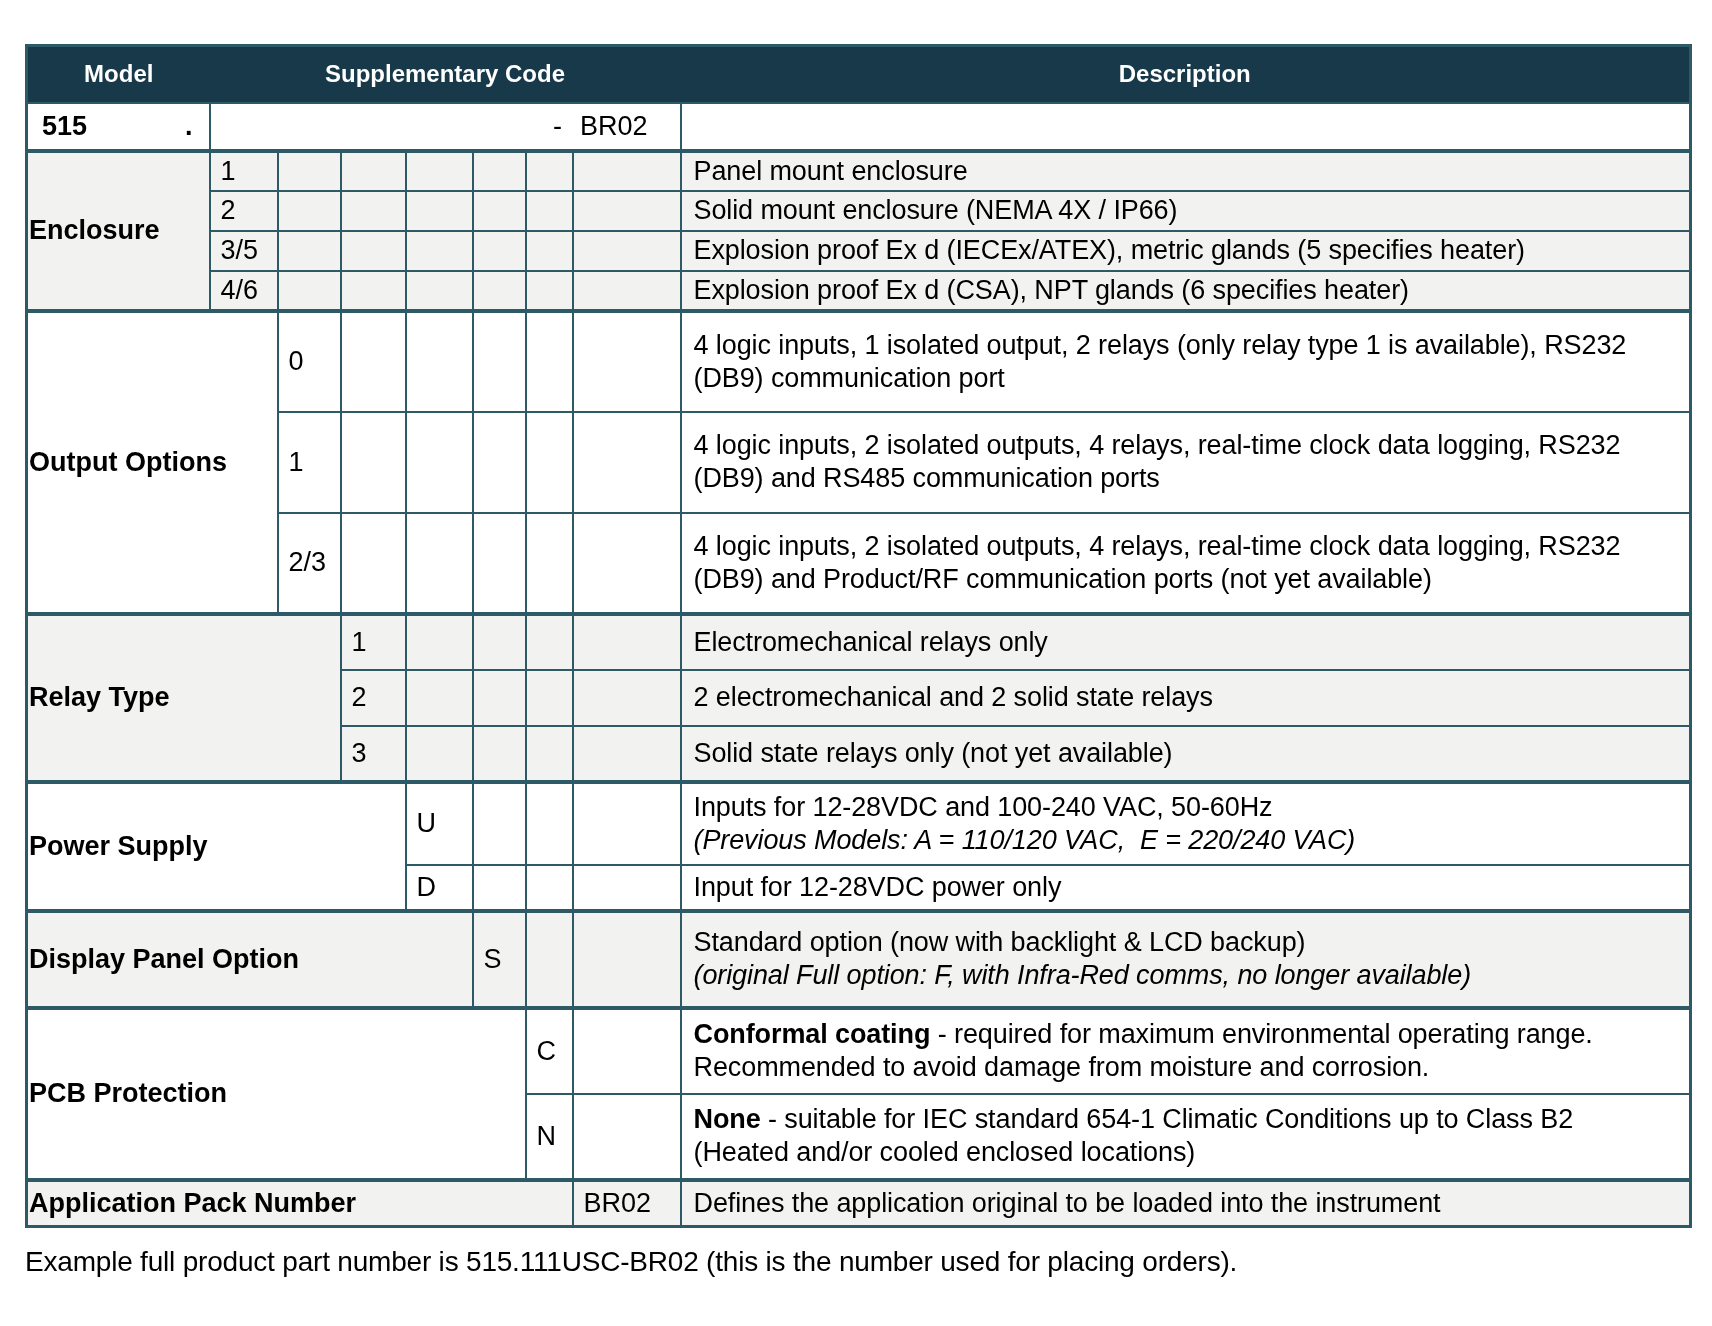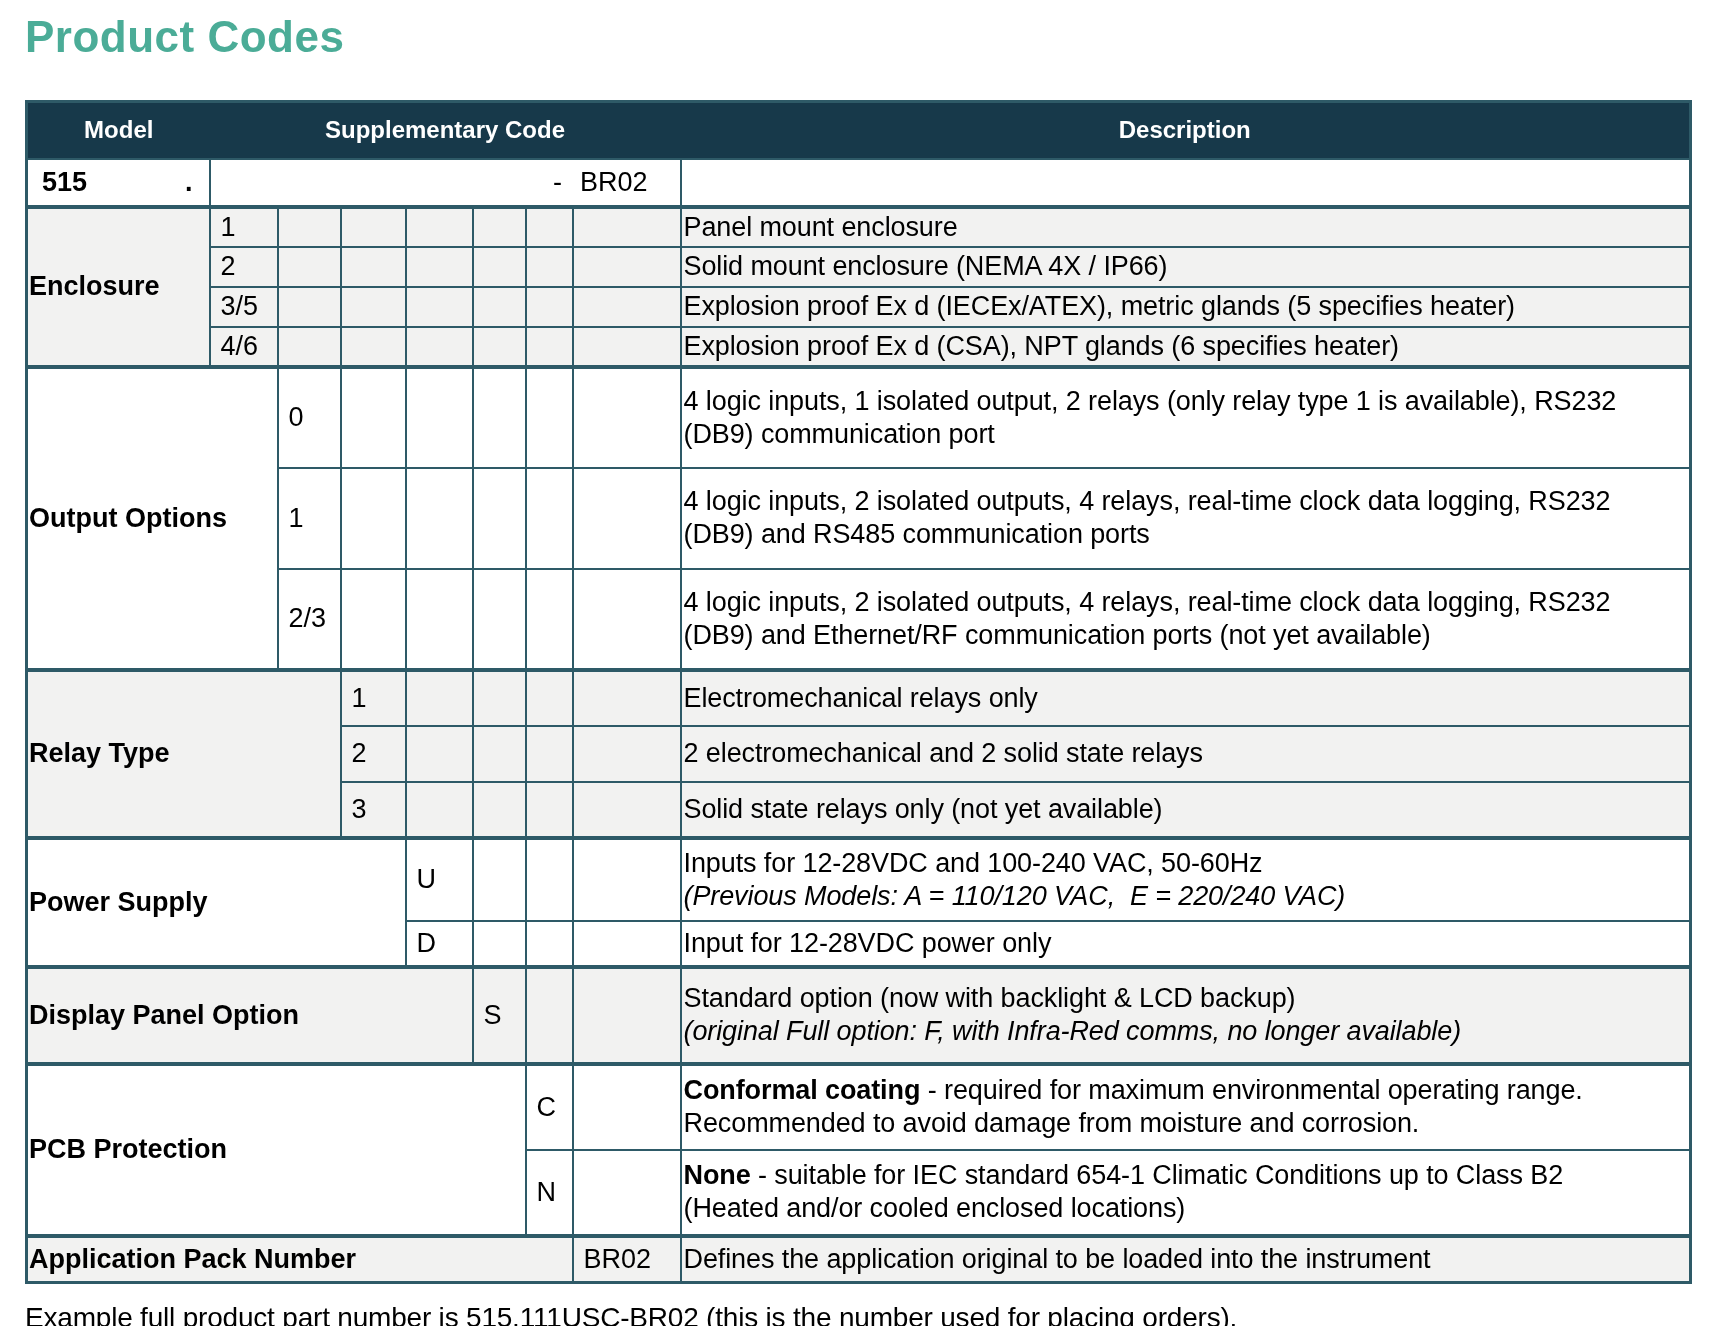--- a/index.html
+++ b/index.html
@@ -45,21 +45,21 @@
     color:var(--header-text);
     font-size:24px;
     font-weight:bold;
     text-align:center;
   }
   tr.st > td{border-top:4px solid var(--border);}
   .g{background:var(--row-alt-bg);}
   .w{background:var(--row-bg);}
   td.lbl{font-weight:bold;}
   td.code{padding-left:10px;}
-  td.desc{padding-left:2px;letter-spacing:-0.1px;margin-left:34px;}
+  td.desc{padding-left:12px;letter-spacing:-0.1px;margin-left:34px;}
   .line{display:block;white-space:nowrap;line-height:33px;}
   .it{font-style:italic;}
   .b{font-weight:bold;}
   
   tr.h57{height:57px;} tr.h48{height:48px;} tr.h40{height:40px;}
   tr.h101{height:101px;} tr.h56{height:56px;} tr.h83{height:83px;}
   tr.h46{height:46px;} tr.h97{height:97px;} tr.h86{height:86px;}
   tr.h47{height:47px;}
   td.modelcell{
     font-weight:bold;
@@ -71,21 +71,20 @@
   .footer{
     margin-top:18px;
     font-size:28px;
     letter-spacing:-0.2px;
   }
 </style>
 </head>
 <body>
 
 <div class="page">
-  <h1 class="title">Product Codes</h1>
 
   <table class="codes">
     <colgroup>
       <col style="width:183px">
         <col style="width:68px">
         <col style="width:63px">
       <col style="width:65px">
         <col style="width:67px">
         <col style="width:53px">
       <col style="width:47px">
@@ -190,21 +189,21 @@
     </tr>
     <tr class="h101">
       <td class="w code">2/3</td>
       <td class="w"></td>
           <td class="w"></td>
           <td class="w"></td>
           <td class="w"></td>
           <td class="w"></td>
       <td class="w desc">
         <span class="line">4 logic inputs, 2 isolated outputs, 4 relays, real-time clock data logging, RS232</span>
-        <span class="line">(DB9) and Ethernet/RF communication ports (not yet available)</span>
+        <span class="line">(DB9) and Product/RF communication ports (not yet available)</span>
       </td>
     </tr>
 
     <tr class="h56 st">
       <td class="g lbl" colspan="3" rowspan="3">Relay Type</td>
       <td class="g code">1</td>
       <td class="g"></td>
           <td class="g"></td>
           <td class="g"></td>
           <td class="g"></td>

